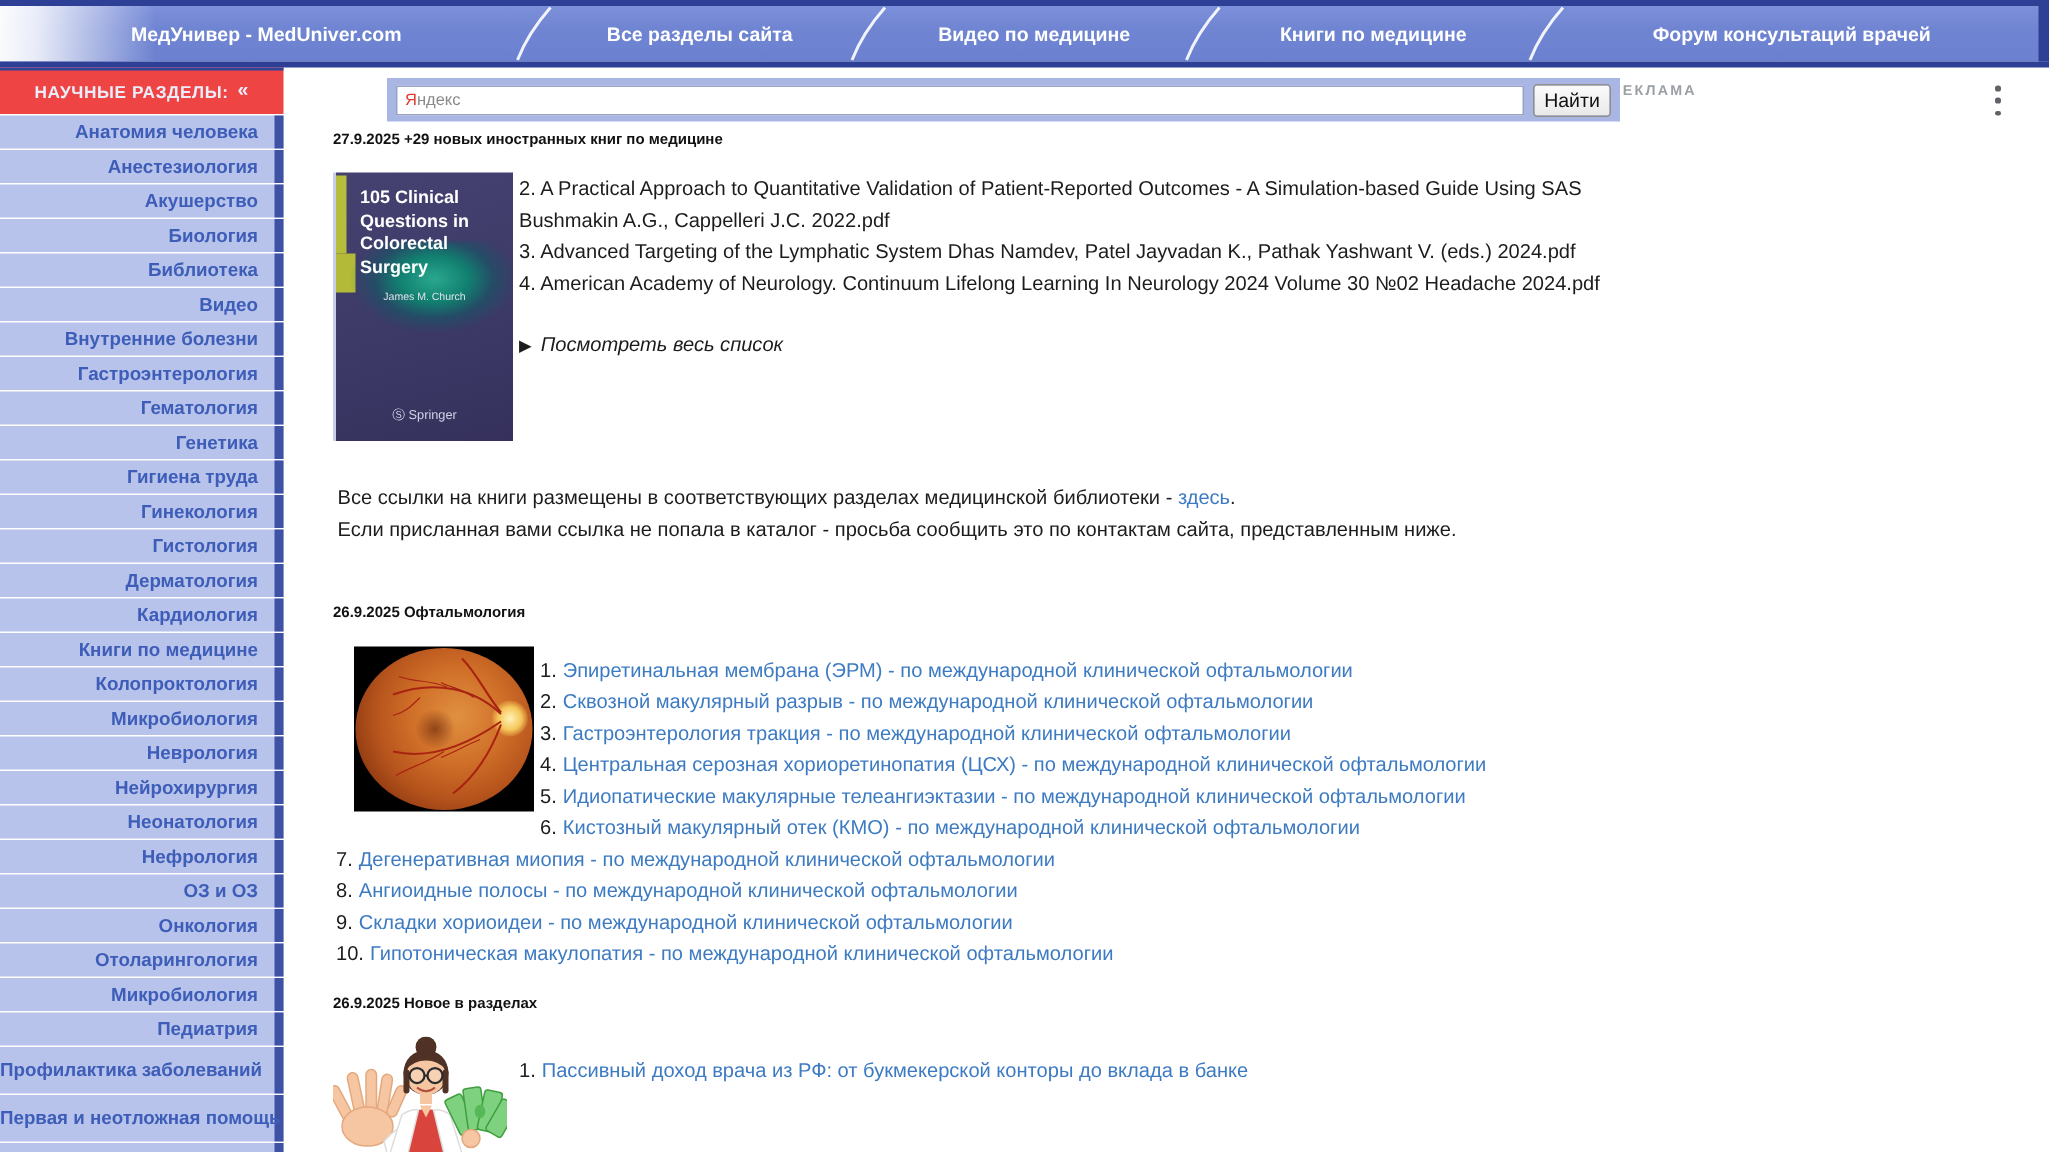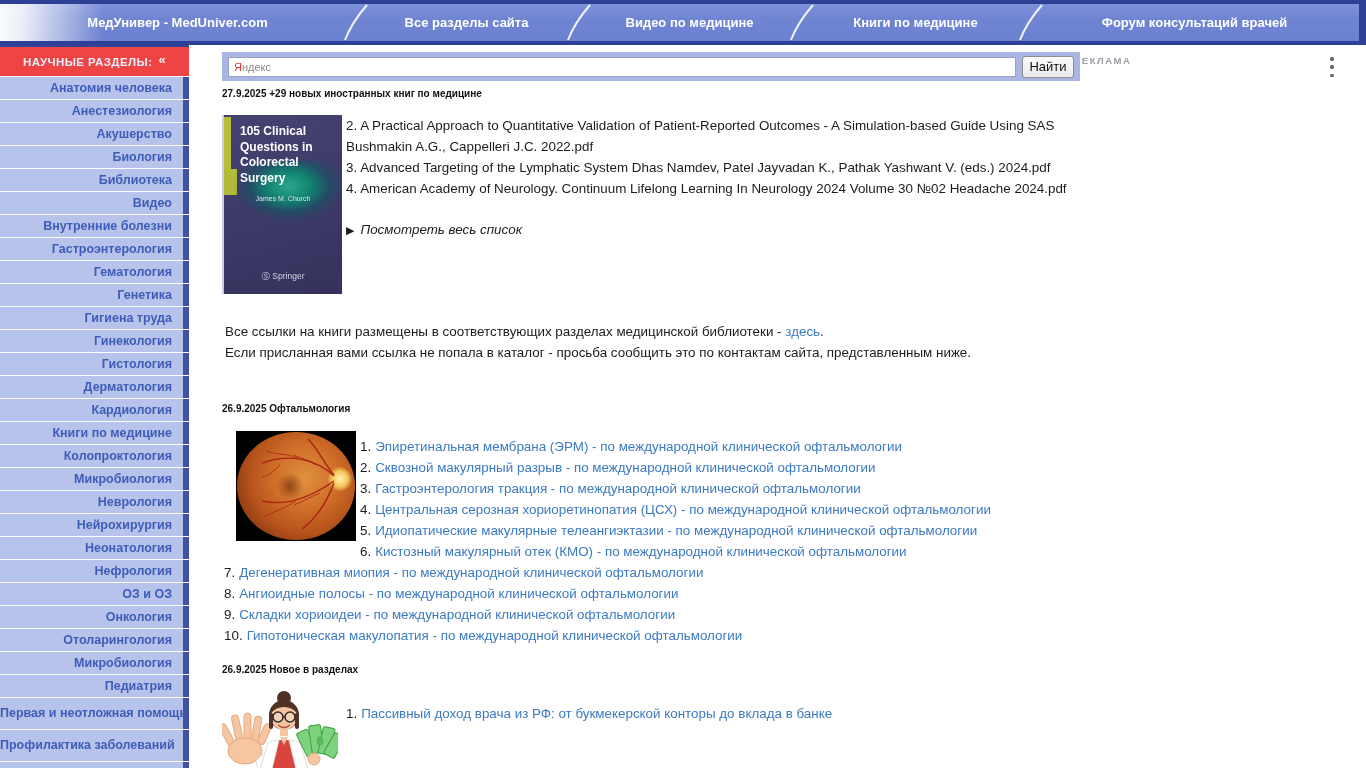--- a/index.html
+++ b/index.html
@@ -34,21 +34,21 @@
 
   
   .ad-label { position:absolute; left:1074px; top:55px; color:#9aa0a6; font-size:9.5px;
               letter-spacing:1.5px; font-weight:bold; }
   .kebab { position:absolute; left:1326px; top:57px; width:12px; height:20px; cursor:pointer;
            display:flex; flex-direction:column; align-items:center; justify-content:space-between; }
   .kebab i { width:3.5px; height:3.5px; border-radius:50%; background:#5f6368; }
 
   
   .content { position:absolute; left:222px; top:52px; width:858px; color:#1c1c1c; }
-  .search-wrap { background:#a9b6e3; height:29px; padding:5px 6px; display:flex; gap:6px; align-items:center; }
+  .search-wrap { background:#a9b6e3; height:29px; padding:5px 6px; display:flex; gap:6px; align-items:center;margin-left:36px; }
   .search-box { position:relative; flex:1; height:20px; }
   .search-box input { width:100%; height:20px; border:1px solid #98a3c8; background:#fff;
                       padding:2px 4px; font-size:12px; }
   .yx-ph { position:absolute; left:6px; top:4px; font-size:11px; pointer-events:none; line-height:12px; }
   .yx-ph .ya { color:#e03a2f; } .yx-ph .rest { color:#8a8a8a; }
   .find-btn { width:52px; height:22px; font-size:13px; color:#111;
               background:linear-gradient(180deg,#fbfbfb,#e9e9e9); border:1px solid #8f8f8f;
               border-radius:3px; cursor:pointer; font-family:"Liberation Sans",sans-serif; }
 
   h2.sec { font-size:10px; font-weight:bold; color:#111; }
@@ -158,22 +158,22 @@
   <div class="sb-item">Микробиология</div>
   <div class="sb-item">Неврология</div>
   <div class="sb-item">Нейрохирургия</div>
   <div class="sb-item">Неонатология</div>
   <div class="sb-item">Нефрология</div>
   <div class="sb-item">ОЗ и ОЗ</div>
   <div class="sb-item">Онкология</div>
   <div class="sb-item">Отоларингология</div>
   <div class="sb-item">Микробиология</div>
   <div class="sb-item">Педиатрия</div>
+  <div class="sb-item tall">Профилактика заболеваний</div>
   <div class="sb-item tall">Первая и неотложная помощь</div>
-  <div class="sb-item tall">Профилактика заболеваний</div>
   <div class="sb-item stub"></div>
 </div>
 
 <div class="ad-label">РЕКЛАМА</div>
 <div class="kebab">
     <i></i>
     <i></i>
     <i></i>
   </div>
 

